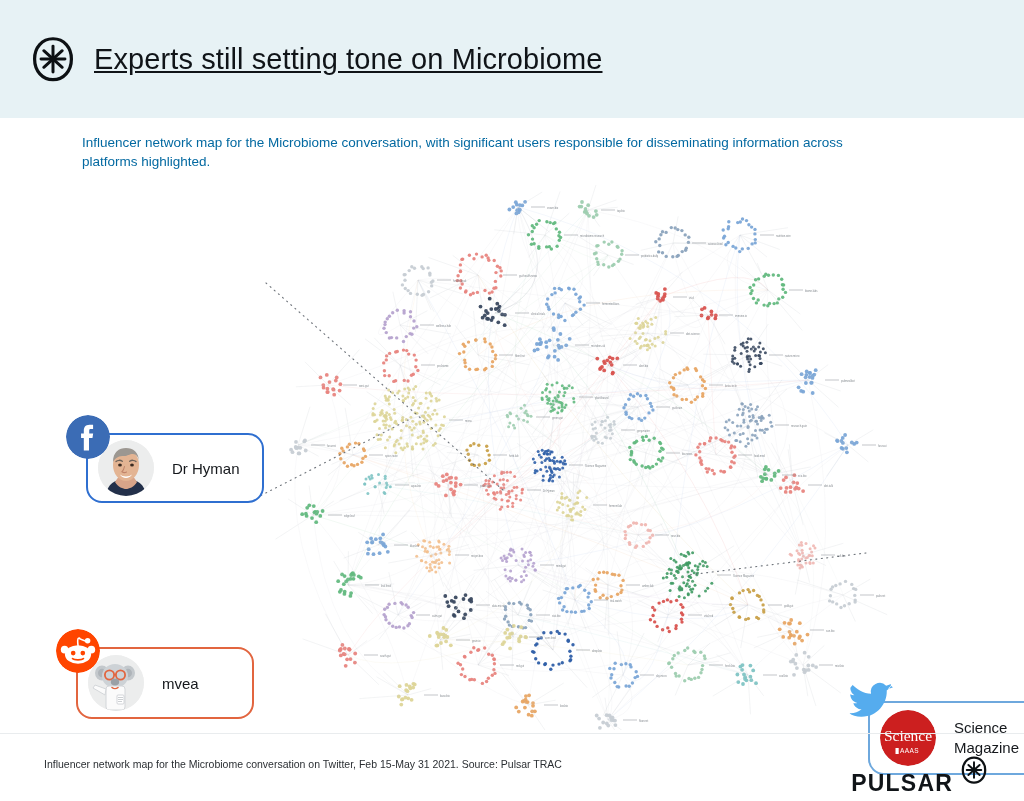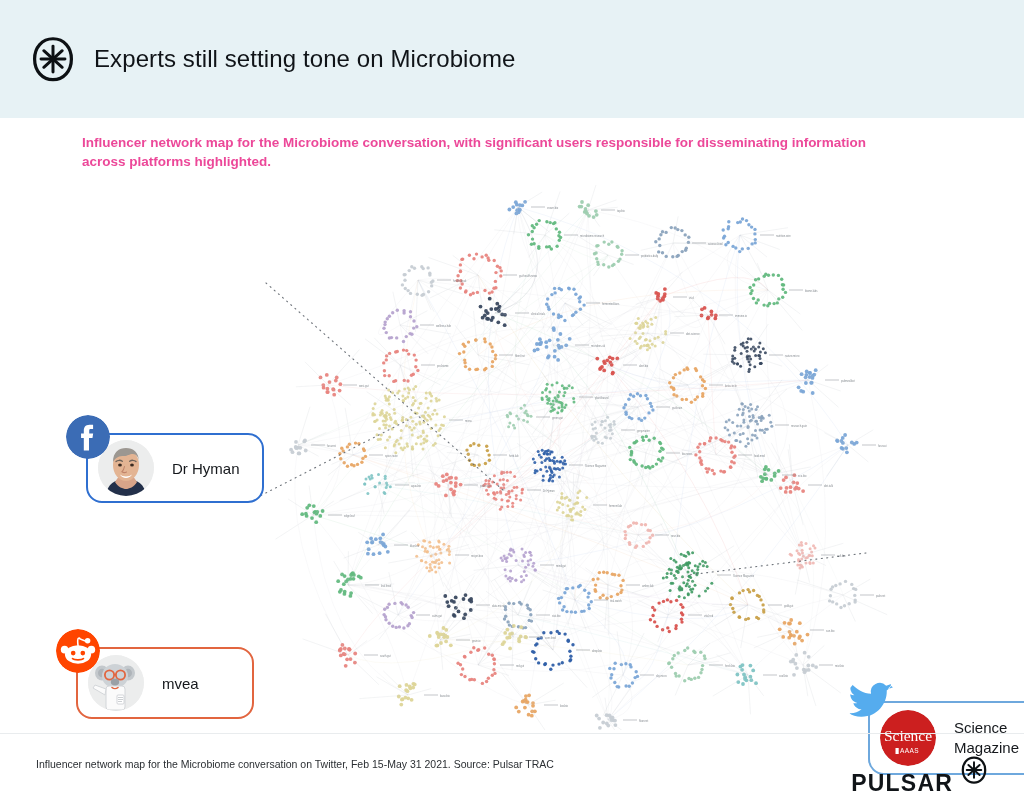--- a/index.html
+++ b/index.html
@@ -14,28 +14,28 @@
   #header{
     position:absolute;left:0;top:0;width:1024px;height:118px;
     background:#e7f2f5;
   }
   #header-inner{
     position:absolute;left:30px;top:36px;
     display:flex;align-items:center;gap:18px;
   }
   #pulsar-mark{width:46px;height:46px;flex:0 0 auto;}
   #page-title{
-    font-size:24px;font-weight:400;color:#101418;
-    letter-spacing:.1px;white-space:nowrap;
+    font-size:29px;font-weight:400;color:#101418;
+    letter-spacing:.1px;white-space:nowrap;text-decoration:underline;
   }
 
   
   #subtitle{
     position:absolute;left:82px;top:133px;width:790px;
-    font-size:13.5px;line-height:19px;color:#ec4899;font-weight:bold;
+    font-size:13.5px;line-height:19px;color:#0369a1;
   }
 
   
   #graph-stage{
     position:absolute;left:0;top:185px;width:1024px;height:545px;margin-left:48px;
   }
   #network-svg{position:absolute;left:0;top:0;width:1024px;height:545px;}
 
   
   .callout{
@@ -67,21 +67,21 @@
     border:2px solid #6ea8dd;}
 
   #card-science .callout-name{line-height:20px;}
 
   
   #footer-rule{
     position:absolute;left:0;top:733px;width:1024px;height:1px;
     background:#e9ecee;
   }
   #footer-caption{
-    position:absolute;left:36px;top:758px;
+    position:absolute;left:44px;top:758px;
     font-size:10.5px;color:#2b2f33;
   }
   #footer-logo{
     position:absolute;right:36px;top:742px;
     display:flex;align-items:center;gap:7px;
   }
   #footer-wordmark{
     font-size:23px;font-weight:700;color:#101418;letter-spacing:1.2px;margin-top:28px;
   }
   #footer-mark{width:28px;height:28px;}

